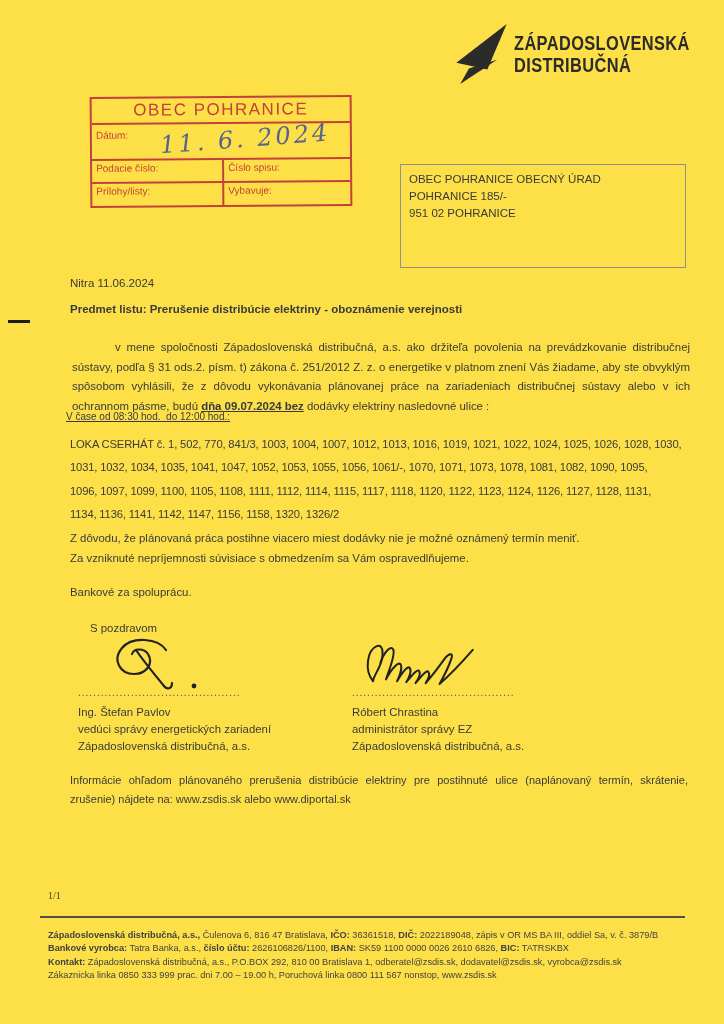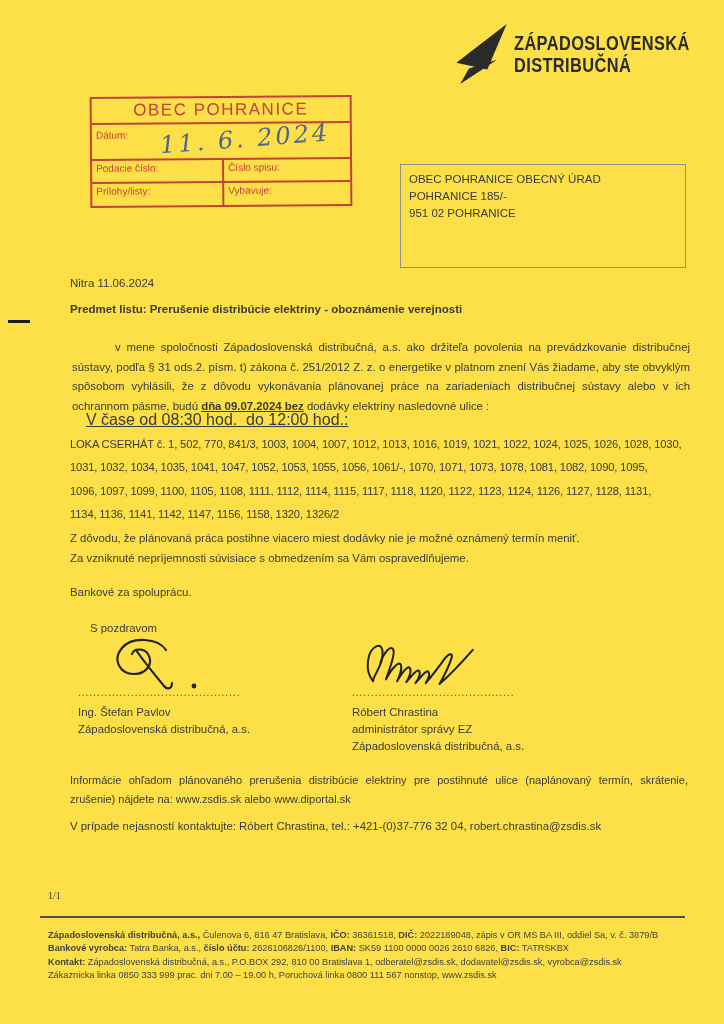--- a/index.html
+++ b/index.html
@@ -32,21 +32,21 @@
   
   .dash{position:absolute;left:8px;top:320px;width:22px;height:3px;background:#1c1c1c;}
   
   .place-date{position:absolute;left:70px;top:277px;font-size:11.5px;}
   .subject{position:absolute;left:70px;top:303px;font-size:11.5px;font-weight:bold;}
   .subject .subj-text{margin-left:3px;}
   .para1{position:absolute;left:64px;top:330px;width:618px;margin:8px;font-size:11.4px;
     line-height:19.6px;text-align:justify;text-indent:43px;}
   .bu{font-weight:bold;text-decoration:underline;}
   .u{text-decoration:underline;}
-  .timerange{position:absolute;left:86px;top:411px;font-size:16px;}
+  .timerange{position:absolute;left:66px;top:411px;font-size:10px;}
   .streets{position:absolute;left:70px;top:433px;width:625px;font-size:11.2px;line-height:23.3px;
     letter-spacing:-0.15px;white-space:nowrap;}
   .para2{position:absolute;left:70px;top:529px;font-size:11.4px;line-height:19.5px;}
   .thanks{position:absolute;left:70px;top:586px;font-size:11.4px;}
   .closing{position:absolute;left:90px;top:622px;font-size:11.4px;}
   
   .sig{position:absolute;}
   .sig path{fill:none;stroke:#222;stroke-width:2.2;stroke-linecap:round;stroke-linejoin:round;}
   .sig-left{left:102px;top:638px;width:110px;height:58px;}
   .sig-right{left:362px;top:640px;width:120px;height:52px;}
@@ -135,31 +135,31 @@
     <circle cx="92" cy="48" r="2.4" fill="#222" stroke="none"></circle>
   </svg>
   <svg class="sig sig-right" viewBox="0 0 130 55" aria-hidden="true">
     <path d="M12,44 C2,32 6,10 16,6 C24,3 24,18 18,30 C15,36 12,41 12,44"></path>
     <path d="M20,24 C24,12 32,4 34,10 C36,16 30,30 26,42 M26,42 C32,30 40,22 42,26 C44,30 40,40 38,44 C44,34 50,26 52,30 C54,34 50,42 48,45 C54,38 60,30 62,33 C64,36 60,43 58,46 C64,39 70,31 72,34 C74,37 71,43 69,46 C77,37 85,26 90,19 C94,14 99,13 97,19 C94,28 88,40 84,47 C92,40 106,26 120,10"></path>
   </svg>
 
   <div class="sigblock sb-left">
     <div class="dots">...........................................</div>
     <div>Ing. Štefan Pavlov</div>
+    <div>vedúci správy energetických zariadení</div>
     <div>Západoslovenská distribučná, a.s.</div>
   </div>
   <div class="sigblock sb-right">
     <div class="dots">...........................................</div>
     <div>Róbert Chrastina</div>
     <div>administrátor správy EZ</div>
     <div>Západoslovenská distribučná, a.s.</div>
   </div>
 
   <p class="info">Informácie ohľadom plánovaného prerušenia distribúcie elektriny pre postihnuté ulice (naplánovaný termín, skrátenie, zrušenie) nájdete na: www.zsdis.sk alebo www.diportal.sk</p>
-  <div class="contact">V prípade nejasností kontaktujte: Róbert Chrastina, tel.: +421-(0)37-776 32 04, robert.chrastina@zsdis.sk</div>
 
   <div class="pagenum">1/1</div>
   <div class="rule"></div>
   <div class="footer">
       <div><span class="b">Západoslovenská distribučná, a.s.,</span><span> Čulenova 6, 816 47 Bratislava, </span><span class="b">IČO:</span><span> 36361518, </span><span class="b">DIČ:</span><span> 2022189048, zápis v OR MS BA III, oddiel Sa, v. č. 3879/B</span></div>
       <div><span class="b">Bankové vyrobca:</span><span> Tatra Banka, a.s., </span><span class="b">číslo účtu:</span><span> 2626106826/1100, </span><span class="b">IBAN:</span><span> SK59 1100 0000 0026 2610 6826, </span><span class="b">BIC:</span><span> TATRSKBX</span></div>
       <div><span class="b">Kontakt:</span><span> Západoslovenská distribučná, a.s., P.O.BOX 292, 810 00 Bratislava 1, odberatel@zsdis.sk, dodavatel@zsdis.sk, vyrobca@zsdis.sk</span></div>
       <div><span>Zákaznicka linka 0850 333 999 prac. dni 7.00 – 19.00 h, Poruchová linka 0800 111 567 nonstop, www.zsdis.sk</span></div>
     </div>
 

